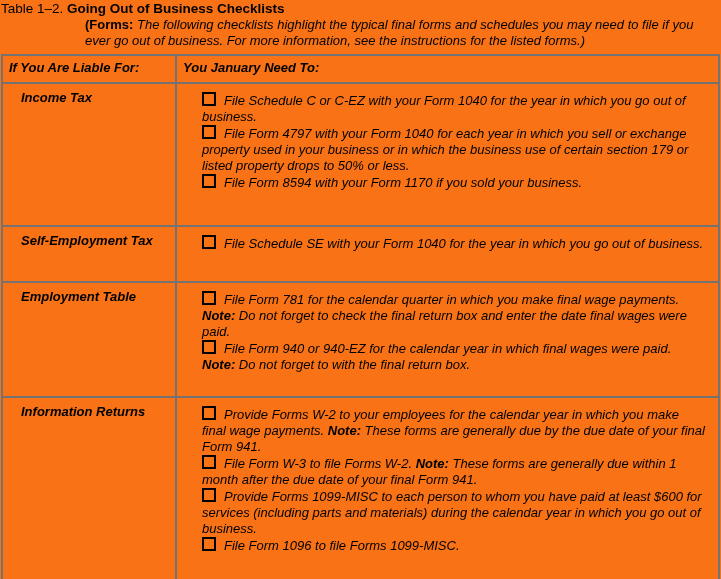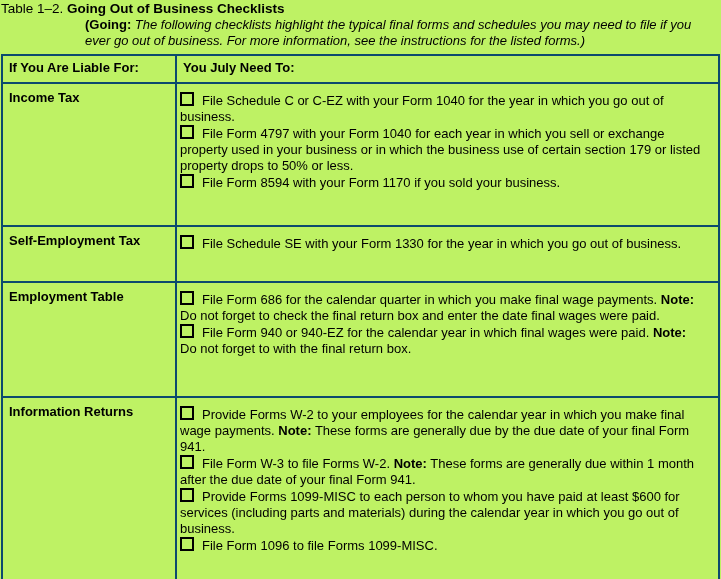--- a/index.html
+++ b/index.html
@@ -6,21 +6,21 @@
     margin: 0;
     padding: 0;
     background: #ffffff;
     color: #000000;
     font-family: "Liberation Sans", sans-serif;
   }
   .page {
     position: relative;
     width: 721px;
     height: 579px;
-    background: #bef264;
+    background: #f97316;
     overflow: hidden;
   }
   .title-line {
     margin: 1px 0 0 1px;
     font-size: 13.5px;
     line-height: 16px;
     white-space: nowrap;
   }
   .title-prefix { font-weight: normal; }
   .title-text { font-weight: bold; }
@@ -32,37 +32,38 @@
   }
   .note-label { font-weight: bold; font-style: normal; }
   .note-body { font-style: italic; margin-top: 20px; }
   table.checklist {
     border-collapse: collapse;
     table-layout: fixed;
     width: 719px;
     margin: 5px 0 0 1px;
   }
   table.checklist th, table.checklist td {
-    border: 2px solid #0c4a6e;
+    border: 2px solid #737373;
     vertical-align: top;
     text-align: left;
     font-size: 13px;
+    font-style: italic;
   }
   th.col-liable, td.cell-liable { width: 160px; }
   table.checklist th {
     font-weight: bold;
     padding: 4px 6px 4px 6px;
     height: 18px;
   }
   td.cell-liable {
     font-weight: bold;
-    padding: 6px 6px 4px 6px;
+    padding: 6px 6px 4px 18px;
   }
   td.cell-items {
-    padding: 4px 12px 4px 3px;
+    padding: 4px 12px 4px 25px;
   }
   tbody tr:nth-child(1) td { height: 131px; }
   tbody tr:nth-child(2) td { height: 44px; }
   tbody tr:nth-child(3) td { height: 103px; }
   tbody tr:nth-child(4) td { height: 198px; }
   .item {
     margin: 4px 0 0 0;
     line-height: 16px;
   }
   .item + .item { margin-top: 0; }
@@ -80,28 +81,28 @@
 <body>
 
 <div class="page">
 
   <div class="title-line">
     <span class="title-prefix">Table 1–2.</span>
     <span class="title-text">Going Out of Business Checklists</span>
   </div>
 
   <div class="note-block">
-    <span class="note-label">(Going:</span><span class="note-body"> The following checklists highlight the typical final forms and schedules you may need to file if you ever go out of business. For more information, see the instructions for the listed forms.)</span>
+    <span class="note-label">(Forms:</span><span class="note-body"> The following checklists highlight the typical final forms and schedules you may need to file if you ever go out of business. For more information, see the instructions for the listed forms.)</span>
   </div>
 
   <table class="checklist">
     <thead>
       <tr>
         <th class="col-liable">If You Are Liable For:</th>
-        <th>You July Need To:</th>
+        <th>You January Need To:</th>
       </tr>
     </thead>
     <tbody>
   <tr>
     <td class="cell-liable">Income Tax</td>
     <td class="cell-items">
   <div class="item">
     <span class="checkbox"></span><span>File Schedule C or C-EZ with your Form 1040 for the year in which you go out of business.</span>
   </div>
 
@@ -112,30 +113,30 @@
   <div class="item">
     <span class="checkbox"></span><span>File Form 8594 with your Form 1170 if you sold your business.</span>
   </div>
 </td>
   </tr>
 
   <tr>
     <td class="cell-liable">Self-Employment Tax</td>
     <td class="cell-items">
   <div class="item">
-    <span class="checkbox"></span><span>File Schedule SE with your Form 1330 for the year in which you go out of business.</span>
+    <span class="checkbox"></span><span>File Schedule SE with your Form 1040 for the year in which you go out of business.</span>
   </div>
 </td>
   </tr>
 
   <tr>
     <td class="cell-liable">Employment Table</td>
     <td class="cell-items">
   <div class="item">
-    <span class="checkbox"></span><span>File Form 686 for the calendar quarter in which you make final wage payments.</span><span class="inline-note-label"> Note:</span><span> Do not forget to check the final return box and enter the date final wages were paid.</span>
+    <span class="checkbox"></span><span>File Form 781 for the calendar quarter in which you make final wage payments.</span><span class="inline-note-label"> Note:</span><span> Do not forget to check the final return box and enter the date final wages were paid.</span>
   </div>
 
   <div class="item">
     <span class="checkbox"></span><span>File Form 940 or 940-EZ for the calendar year in which final wages were paid.</span><span class="inline-note-label"> Note:</span><span> Do not forget to with the final return box.</span>
   </div>
 </td>
   </tr>
 
   <tr>
     <td class="cell-liable">Information Returns</td>

